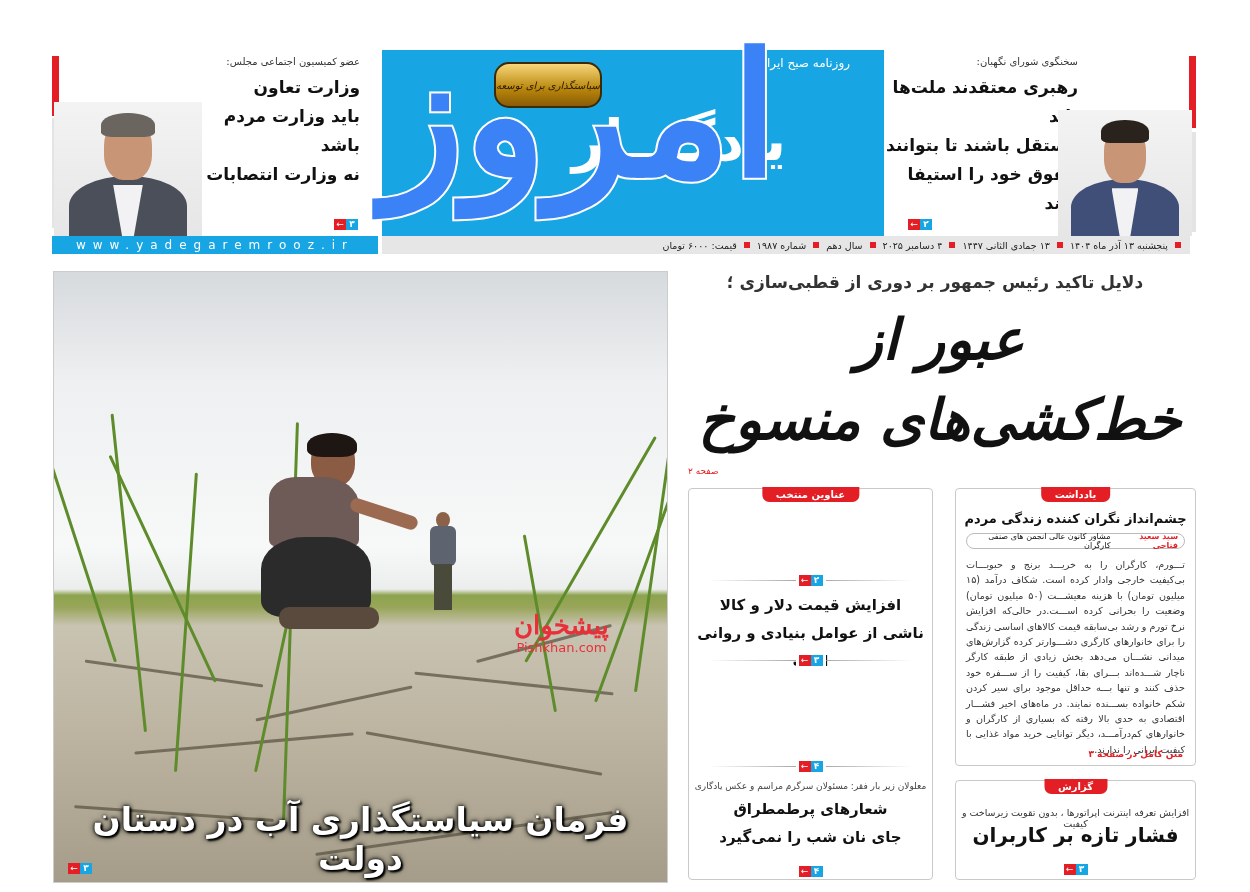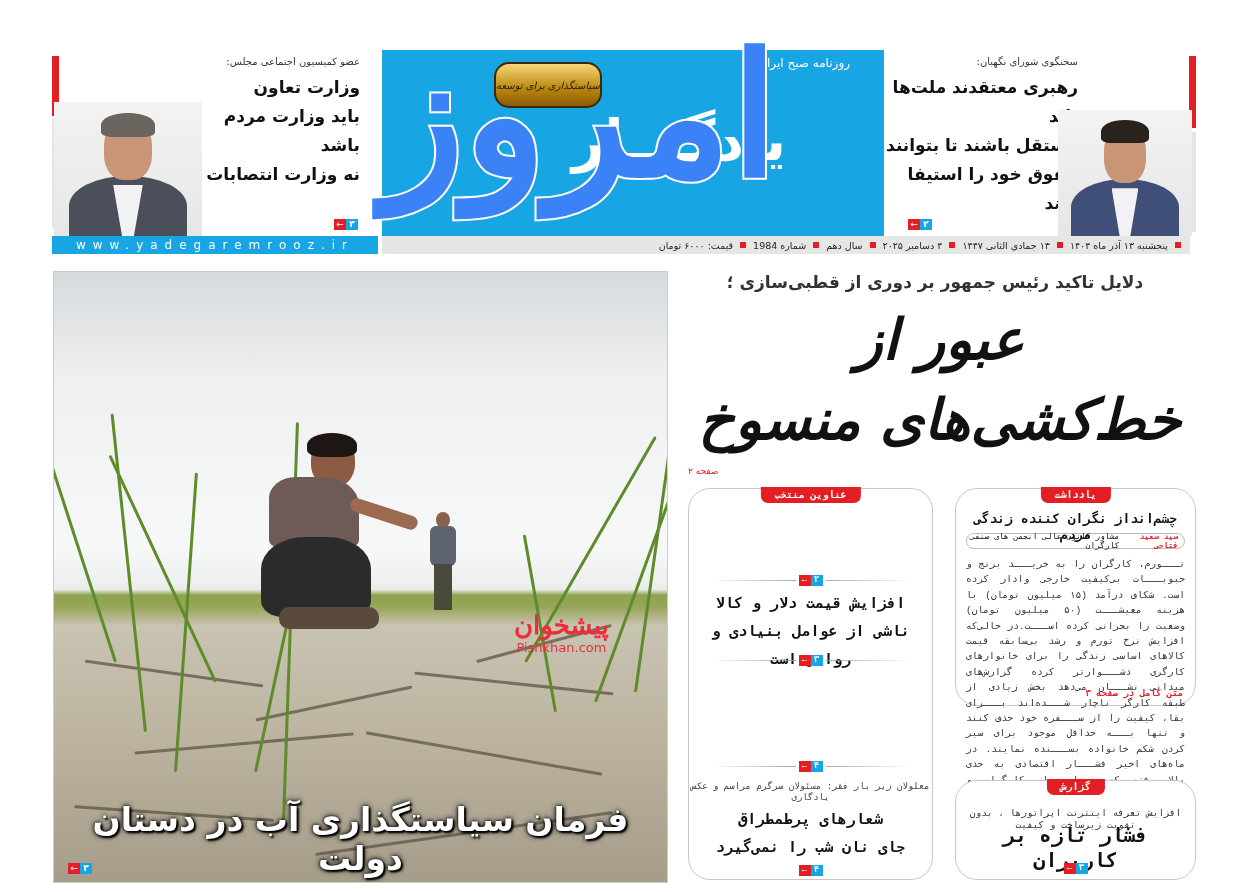--- a/index.html
+++ b/index.html
@@ -42,21 +42,21 @@
   .page-ref { display: inline-flex; height: 11px; direction: ltr; }
   .page-ref .arr { width: 12px; height: 11px; background: #e31e24; color:#fff; font-size: 9px; line-height: 11px; text-align:center; }
   .page-ref .num { width: 12px; height: 11px; background: #18a5e3; color:#fff; font-size: 9px; line-height: 11px; text-align:center; font-weight:bold; }
 
   
   .lead-kicker { position: absolute; left: 700px; top: 272px; width: 470px; text-align: center; font-size: 17px; font-weight: bold; color: #333; }
   .lead-title { position: absolute; left: 690px; top: 300px; width: 500px; text-align: center; font-size: 56px; font-weight: bold; line-height: 80px; color: #111; font-style: italic; }
   .lead-page { position: absolute; left: 688px; top: 466px; font-size: 9px; color: #e31e24; }
 
   
-  .card { position: absolute; border: 1.5px solid #c9c9c9; border-radius: 22px; background: #fff; font-family: Liberation Mono, monospace; }
+  .card { position: absolute; border: 1.5px solid #c9c9c9; border-radius: 4px; background: #fff; }
   .card-tag { position: absolute; top: -2px; left: 50%; transform: translateX(-50%); background: #e31e24; color: #fff;
               font-size: 10px; font-weight: bold; padding: 2px 14px; border-radius: 0 0 7px 7px; white-space: nowrap; }
 
   .note-title { position: absolute; top: 22px; left: 0; right: 0; text-align: center; font-size: 13px; font-weight: bold; }
   .note-byline { position: absolute; top: 44px; left: 10px; right: 10px; height: 16px; border: 1px solid #bbb; border-radius: 8px;
                  font-size: 8px; display:flex; align-items:center; padding-right: 6px; gap: 4px; }
   .note-byline .author { color: #e31e24; font-weight: bold; }
   .note-body { position: absolute; top: 68px; left: 10px; right: 10px; font-size: 9.6px; line-height: 15.4px; color: #333; text-align: justify; }
   .note-more { position: absolute; bottom: 6px; right: 12px; font-size: 9px; font-weight: bold; color: #e31e24; }
 
@@ -149,34 +149,34 @@
   <div class="dateline">
     <span class="sq"></span>
       <span>پنجشنبه ۱۳ آذر ماه ۱۴۰۴</span>
     <span class="sq"></span>
       <span>۱۳ جمادی الثانی ۱۴۴۷</span>
     <span class="sq"></span>
       <span>۴ دسامبر ۲۰۲۵</span>
     <span class="sq"></span>
       <span>سال دهم</span>
     <span class="sq"></span>
-      <span>شماره 1984</span>
+      <span>شماره ۱۹۸۷</span>
     <span class="sq"></span>
       <span>قیمت: ۶۰۰۰ تومان</span>
   </div>
 </div>
 
 <div class="lead-kicker">دلایل تاکید رئیس جمهور بر دوری از قطبی‌سازی ؛</div>
 <div class="lead-title">
   <div>عبور از</div>
   <div>خط‌کشی‌های منسوخ</div>
 </div>
 <div class="lead-page">صفحه ۲</div>
 
-<div class="card" style="left:955px; top:488px; width:241px; height:218px;">
+<div class="card" style="left:955px; top:488px; width:241px; height:278px;">
   <div class="card-tag">یادداشت</div>
   <div class="note-title">چشم‌انداز نگران کننده زندگی مردم</div>
   <div class="note-byline">
     <span class="author">سید سعید فتاحی</span>
     <span>مشاور کانون عالی انجمن های صنفی کارگران</span>
   </div>
   <div class="note-body">تـــورم، کارگران را به خریـــد برنج و حبوبـــات بی‌کیفیت خارجی وادار کرده است. شکاف درآمد (۱۵ میلیون تومان) با هزینه معیشـــت (۵۰ میلیون تومان) وضعیت را بحرانی کرده اســـت.در حالی‌که افزایش نرخ تورم و رشد بی‌سابقه قیمت کالاهای اساسی زندگی را برای خانوارهای کارگری دشـــوارتر کرده گزارش‌های میدانی نشـــان می‌دهد بخش زیادی از طبقه کارگر ناچار شـــده‌اند بـــرای بقا، کیفیت را از ســـفره خود حذف کنند و تنها بـــه حداقل موجود برای سیر کردن شکم خانواده بســـنده نمایند. در ماه‌های اخیر فشـــار اقتصادی به حدی بالا رفته که بسیاری از کارگران و خانوارهای کم‌درآمـــد، دیگر توانایی خرید مواد غذایی با کیفیت ایرانی را ندارند...</div>
   <div class="note-more">متن کامل در صفحه ۳</div>
 </div>
 

